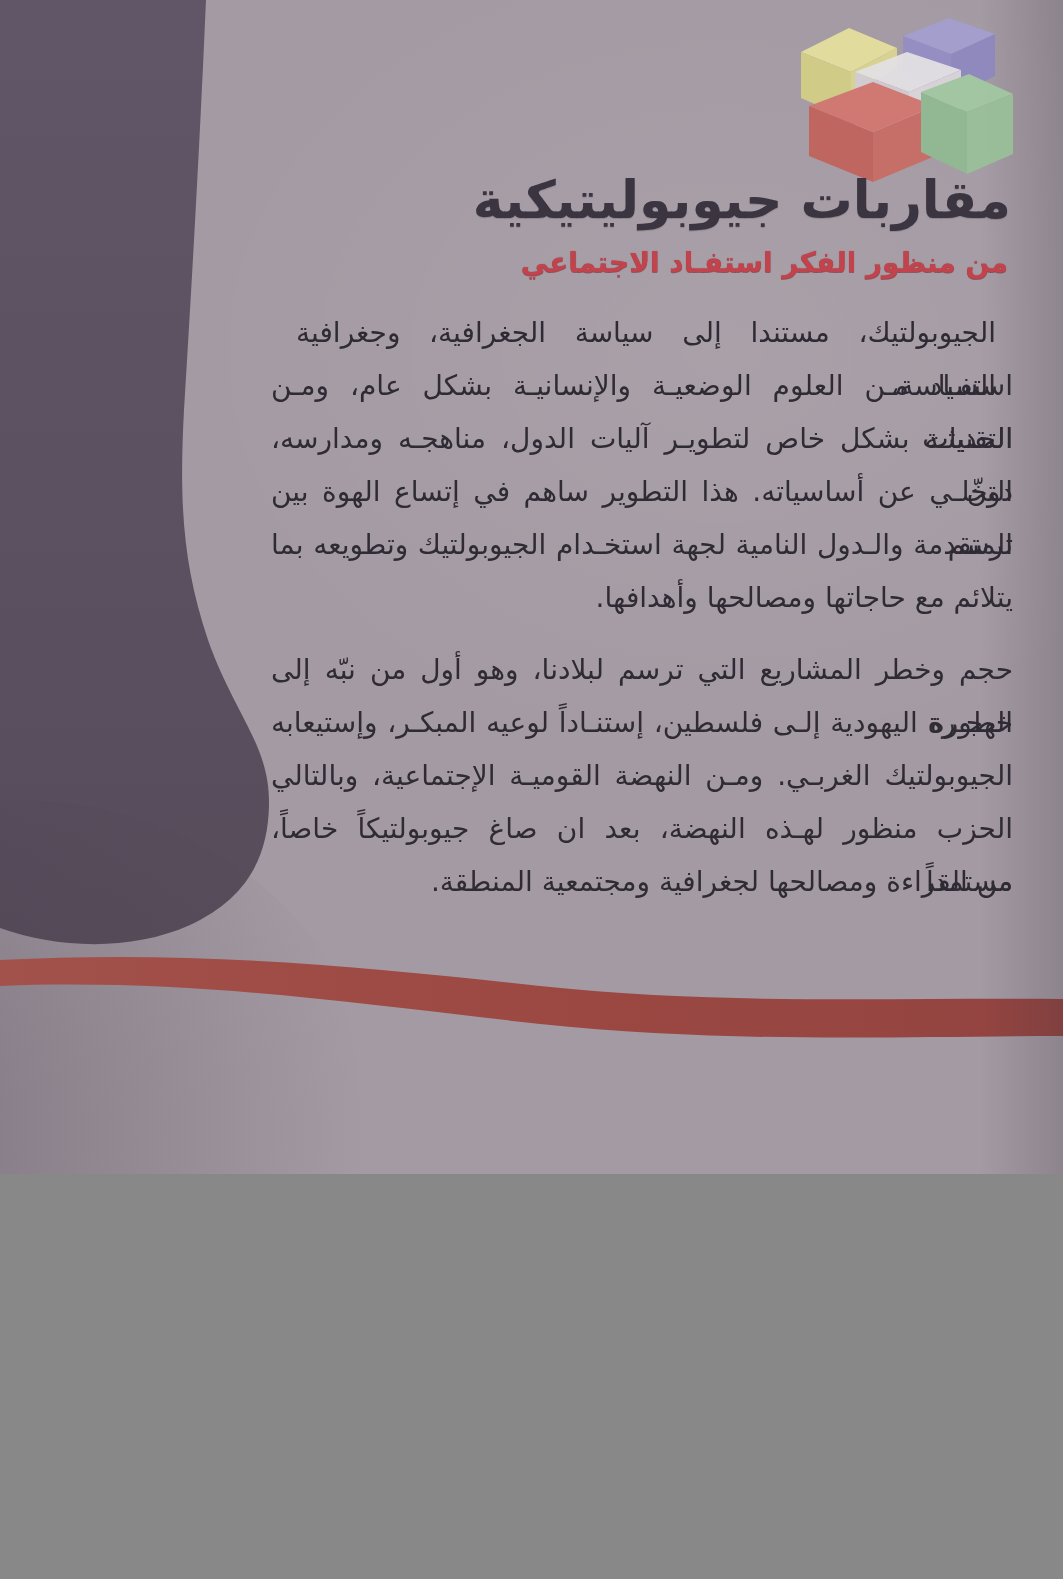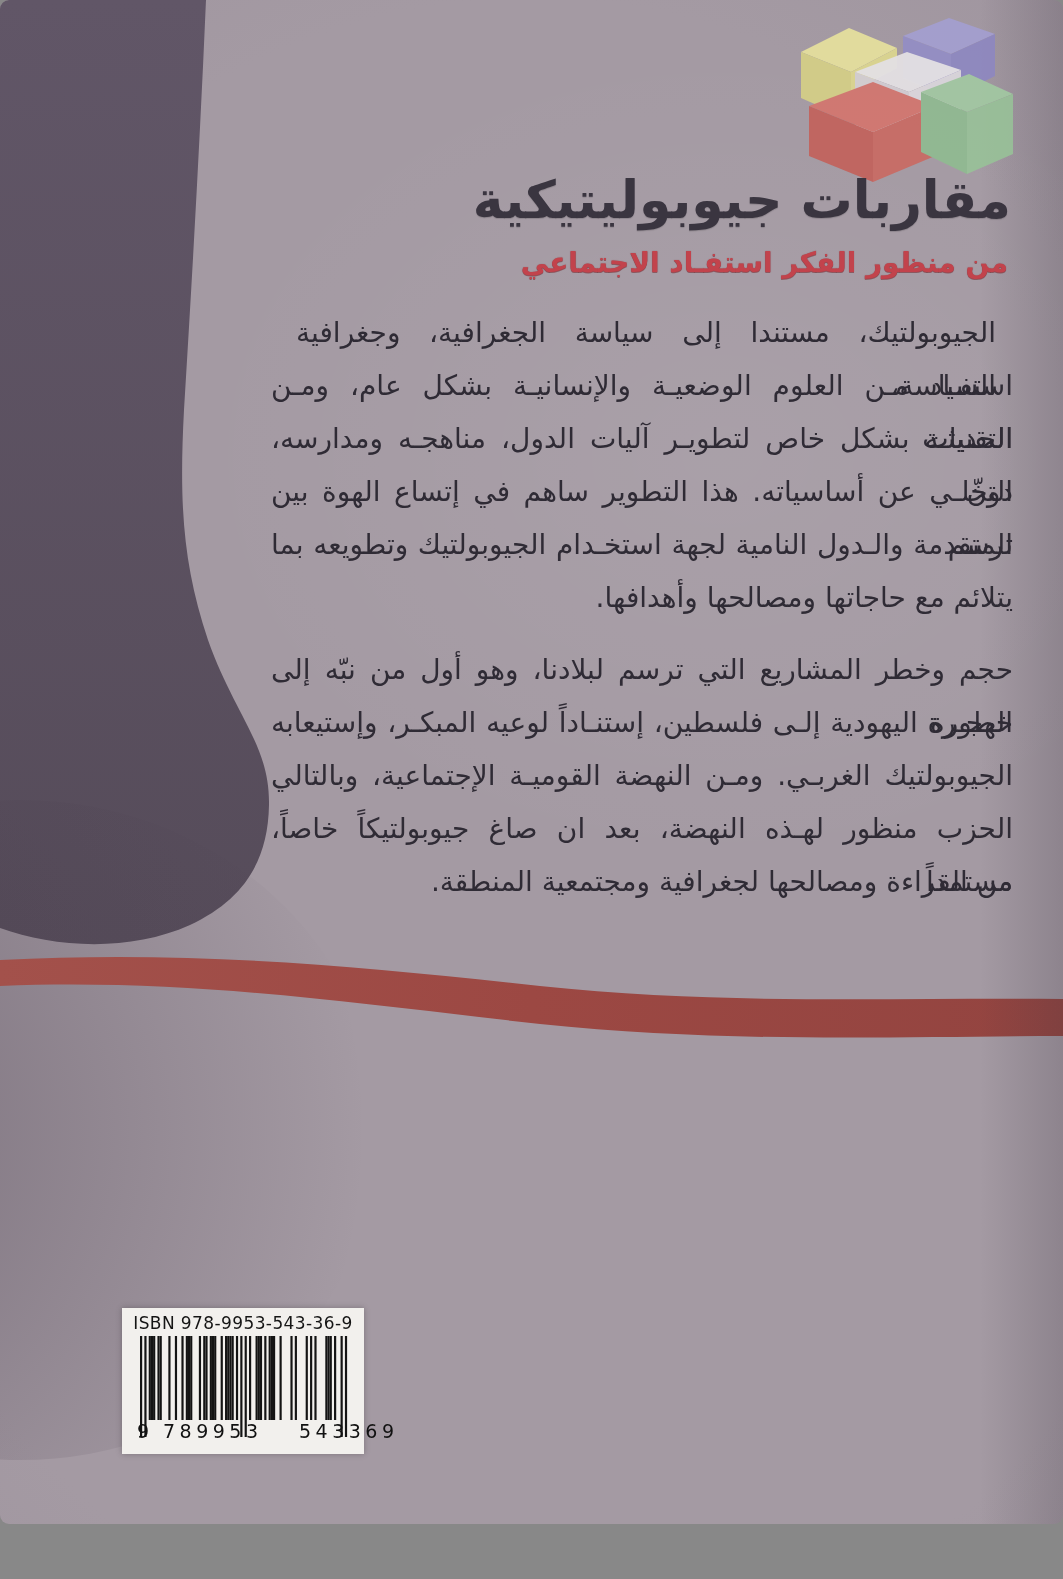--- a/index.html
+++ b/index.html
@@ -1,26 +1,25 @@
 <!DOCTYPE html>
 <html lang="ar" style="--background: #a49aa3; --shape-dark: #5c5260; --ribbon: #9c4843; --title: #3a3540; --subtitle: #c2434c; --body-text: #2f2b35; --barcode-bg: #f2f0ed; --cube-yellow: #e9e49c; --cube-violet: #a49fd3; --cube-red: #d4716a; --cube-green: #a2cba2; --cube-white: #eceaec;"><head>
 <meta charset="utf-8">
 <style>
   html,body{margin:0;padding:0;background:#888;}
   .cover{
     position:relative;
-    width:1063px;height:1524px;
+    width:1063px;height:1174px;
     margin:0 auto;
     overflow:hidden;
     font-family:"DejaVu Sans", sans-serif;
     background:
       radial-gradient(ellipse 900px 700px at 68% 30%, rgba(255,255,255,0.06), rgba(0,0,0,0) 60%),
       radial-gradient(ellipse 1200px 1400px at 50% 55%, var(--background, #a49aa3) 60%, #998e99 100%);
     background-color:var(--background, #a49aa3);
-    border-radius:9px;
   }
   svg.shapes{position:absolute;left:0;top:0;width:1063px;height:1579px;display:block;}
   .logo{position:absolute;top:12px;right:48px;width:222px;height:174px;opacity:.88;}
   .title{
     position:absolute;top:170px;right:52px;
     direction:rtl;white-space:nowrap;
     font-size:52px;font-weight:bold;
     color:var(--title, #3a3540);
     letter-spacing:-1px;
     text-shadow:0 1px 1px rgba(0,0,0,0.15);

